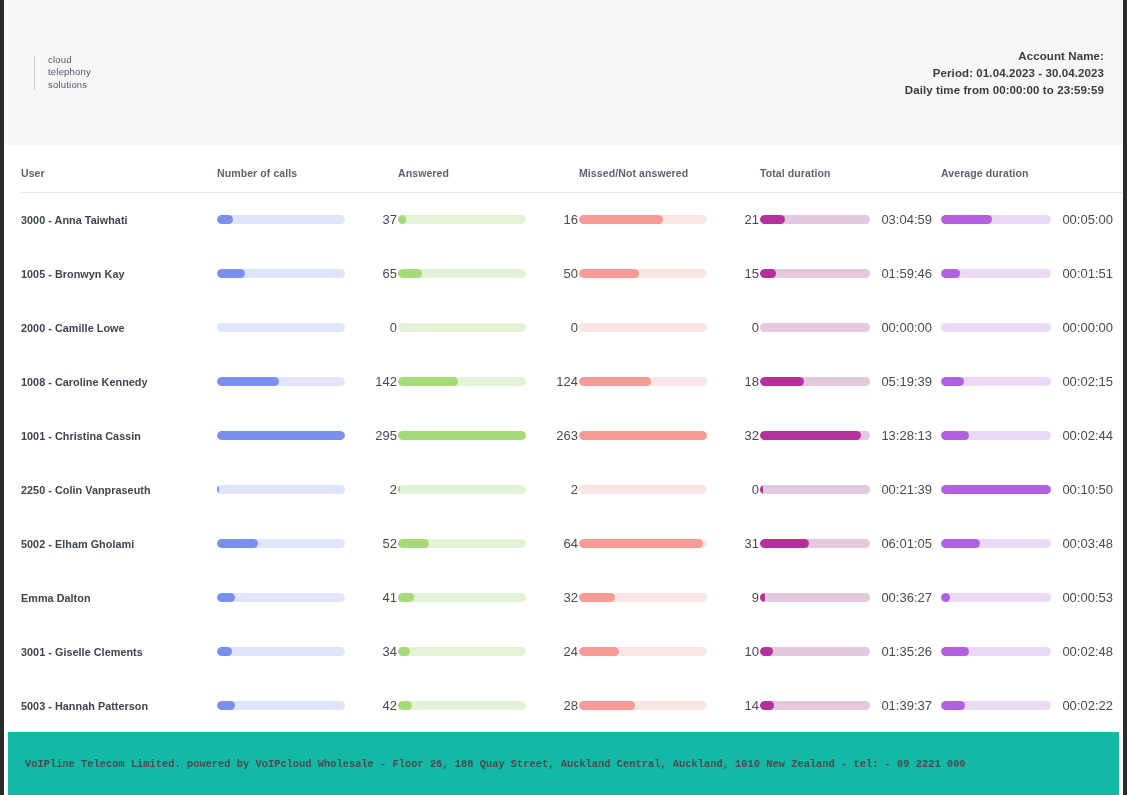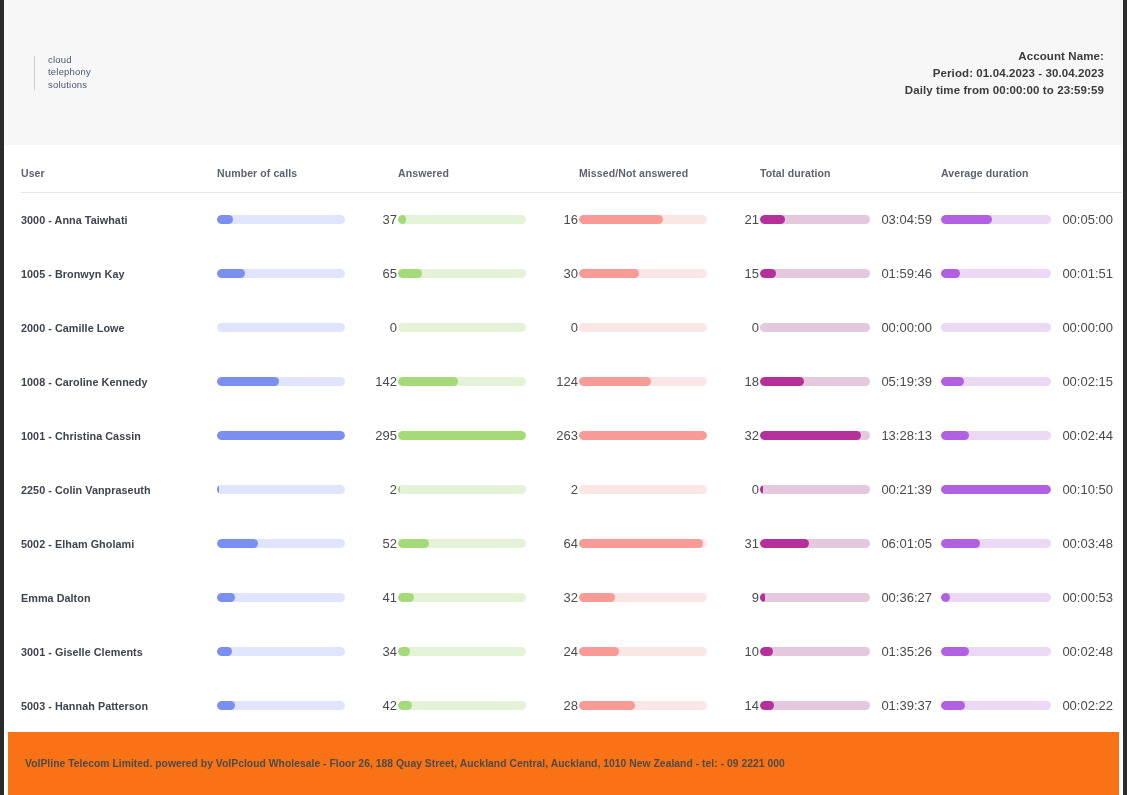--- a/index.html
+++ b/index.html
@@ -110,23 +110,24 @@
     margin-left: 8px;
     width: 44px;
   }
   .metric.wide .bar-track { width: 110px; }
   .metric.wide .metric-value { width: 54px; }
 
   
   .report-footer {
     position: absolute; left: 4px; right: 4px; bottom: 0;
     height: 63px;
-    background: #f97316;
+    background: #14b8a6;
     display: flex; align-items: center;
     padding: 0 17px;
+    font-family: Liberation Mono, monospace;
   }
   .footer-text {
     font-size: 10.3px; font-weight: bold; color: #4b4b4b;
     letter-spacing: .05px;
   }
 </style>
 </head>
 <body>
 
 <div id="page">
@@ -224,21 +225,21 @@
                     <div class="bar-fill" style="background: rgb(123, 143, 240); width: 22%;"></div>
                   </div>
                   <span class="metric-value">65</span>
                 </div>
               </td>
               <td>
                 <div class="metric">
                   <div class="bar-track" style="background: rgb(228, 242, 216);">
                     <div class="bar-fill" style="background: rgb(165, 218, 120); width: 19%;"></div>
                   </div>
-                  <span class="metric-value">30</span>
+                  <span class="metric-value">50</span>
                 </div>
               </td>
               <td>
                 <div class="metric">
                   <div class="bar-track" style="background: rgb(250, 230, 228);">
                     <div class="bar-fill" style="background: rgb(248, 154, 149); width: 46.9%;"></div>
                   </div>
                   <span class="metric-value">15</span>
                 </div>
               </td>

